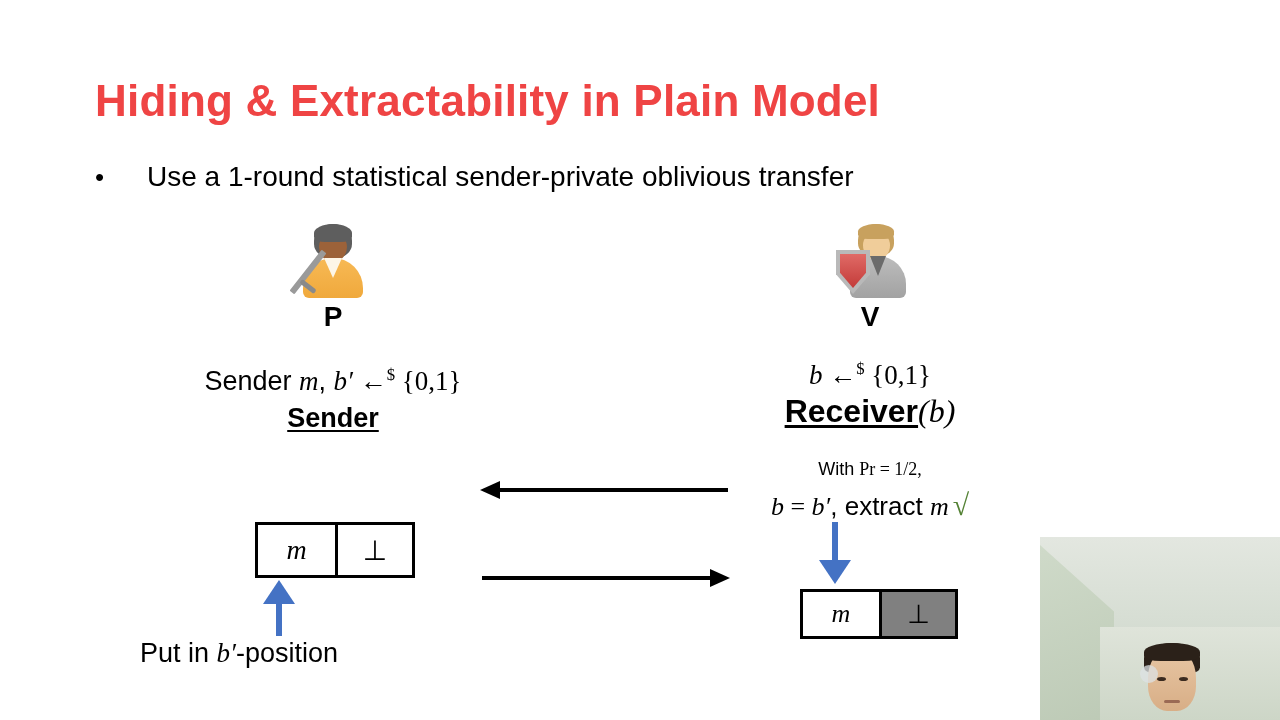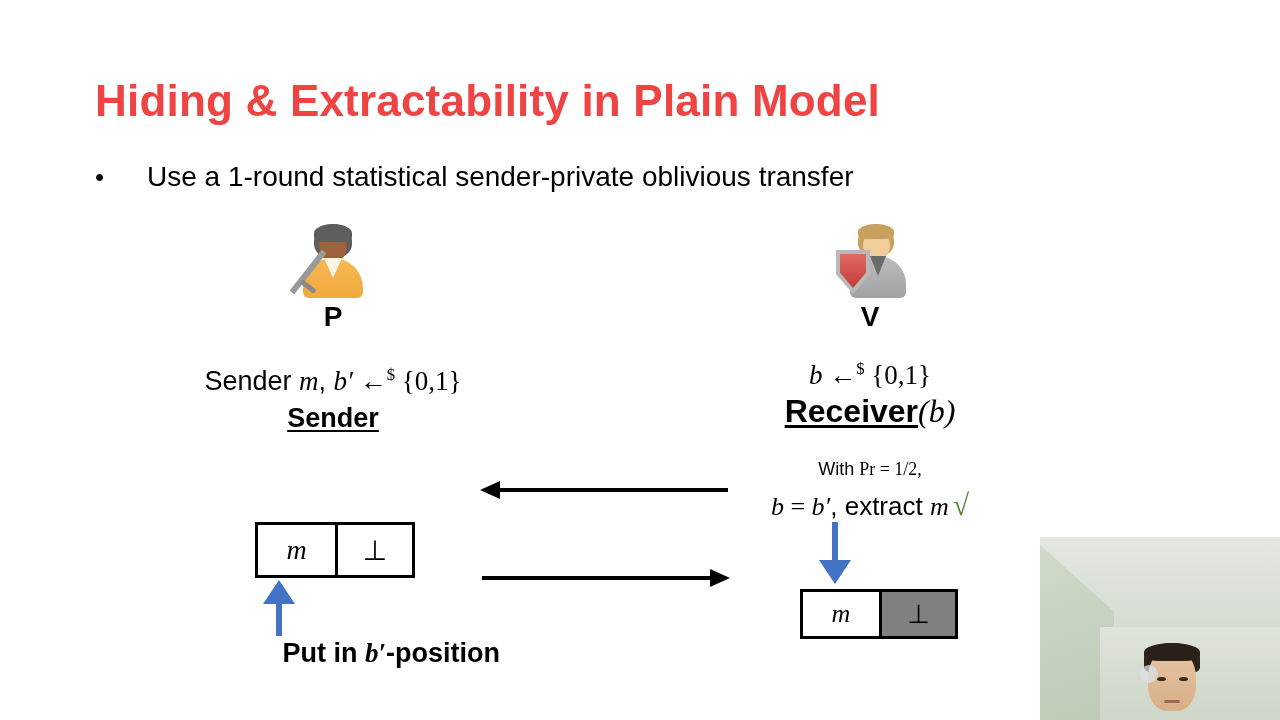--- a/index.html
+++ b/index.html
@@ -228,24 +228,23 @@
   
   .arrow-svg { position: absolute; overflow: visible; }
   #arrow-v-to-p { left: 480px; top: 478px; }
   #arrow-p-to-v { left: 480px; top: 566px; }
   #arrow-put-in { left: 262px; top: 580px; }
   #arrow-extract { left: 818px; top: 522px; }
 
   #caption-put-in {
     position: absolute;
     left: 140px; top: 638px; width: 360px;
-    text-align: right;
+    text-align: left;
     font-size: 27px;
     white-space: nowrap;
-    font-weight: bold;
   }
 
   
   #webcam {
     position: absolute;
     left: 1040px;
     top: 537px;
     width: 240px;
     height: 183px;
     overflow: hidden;

